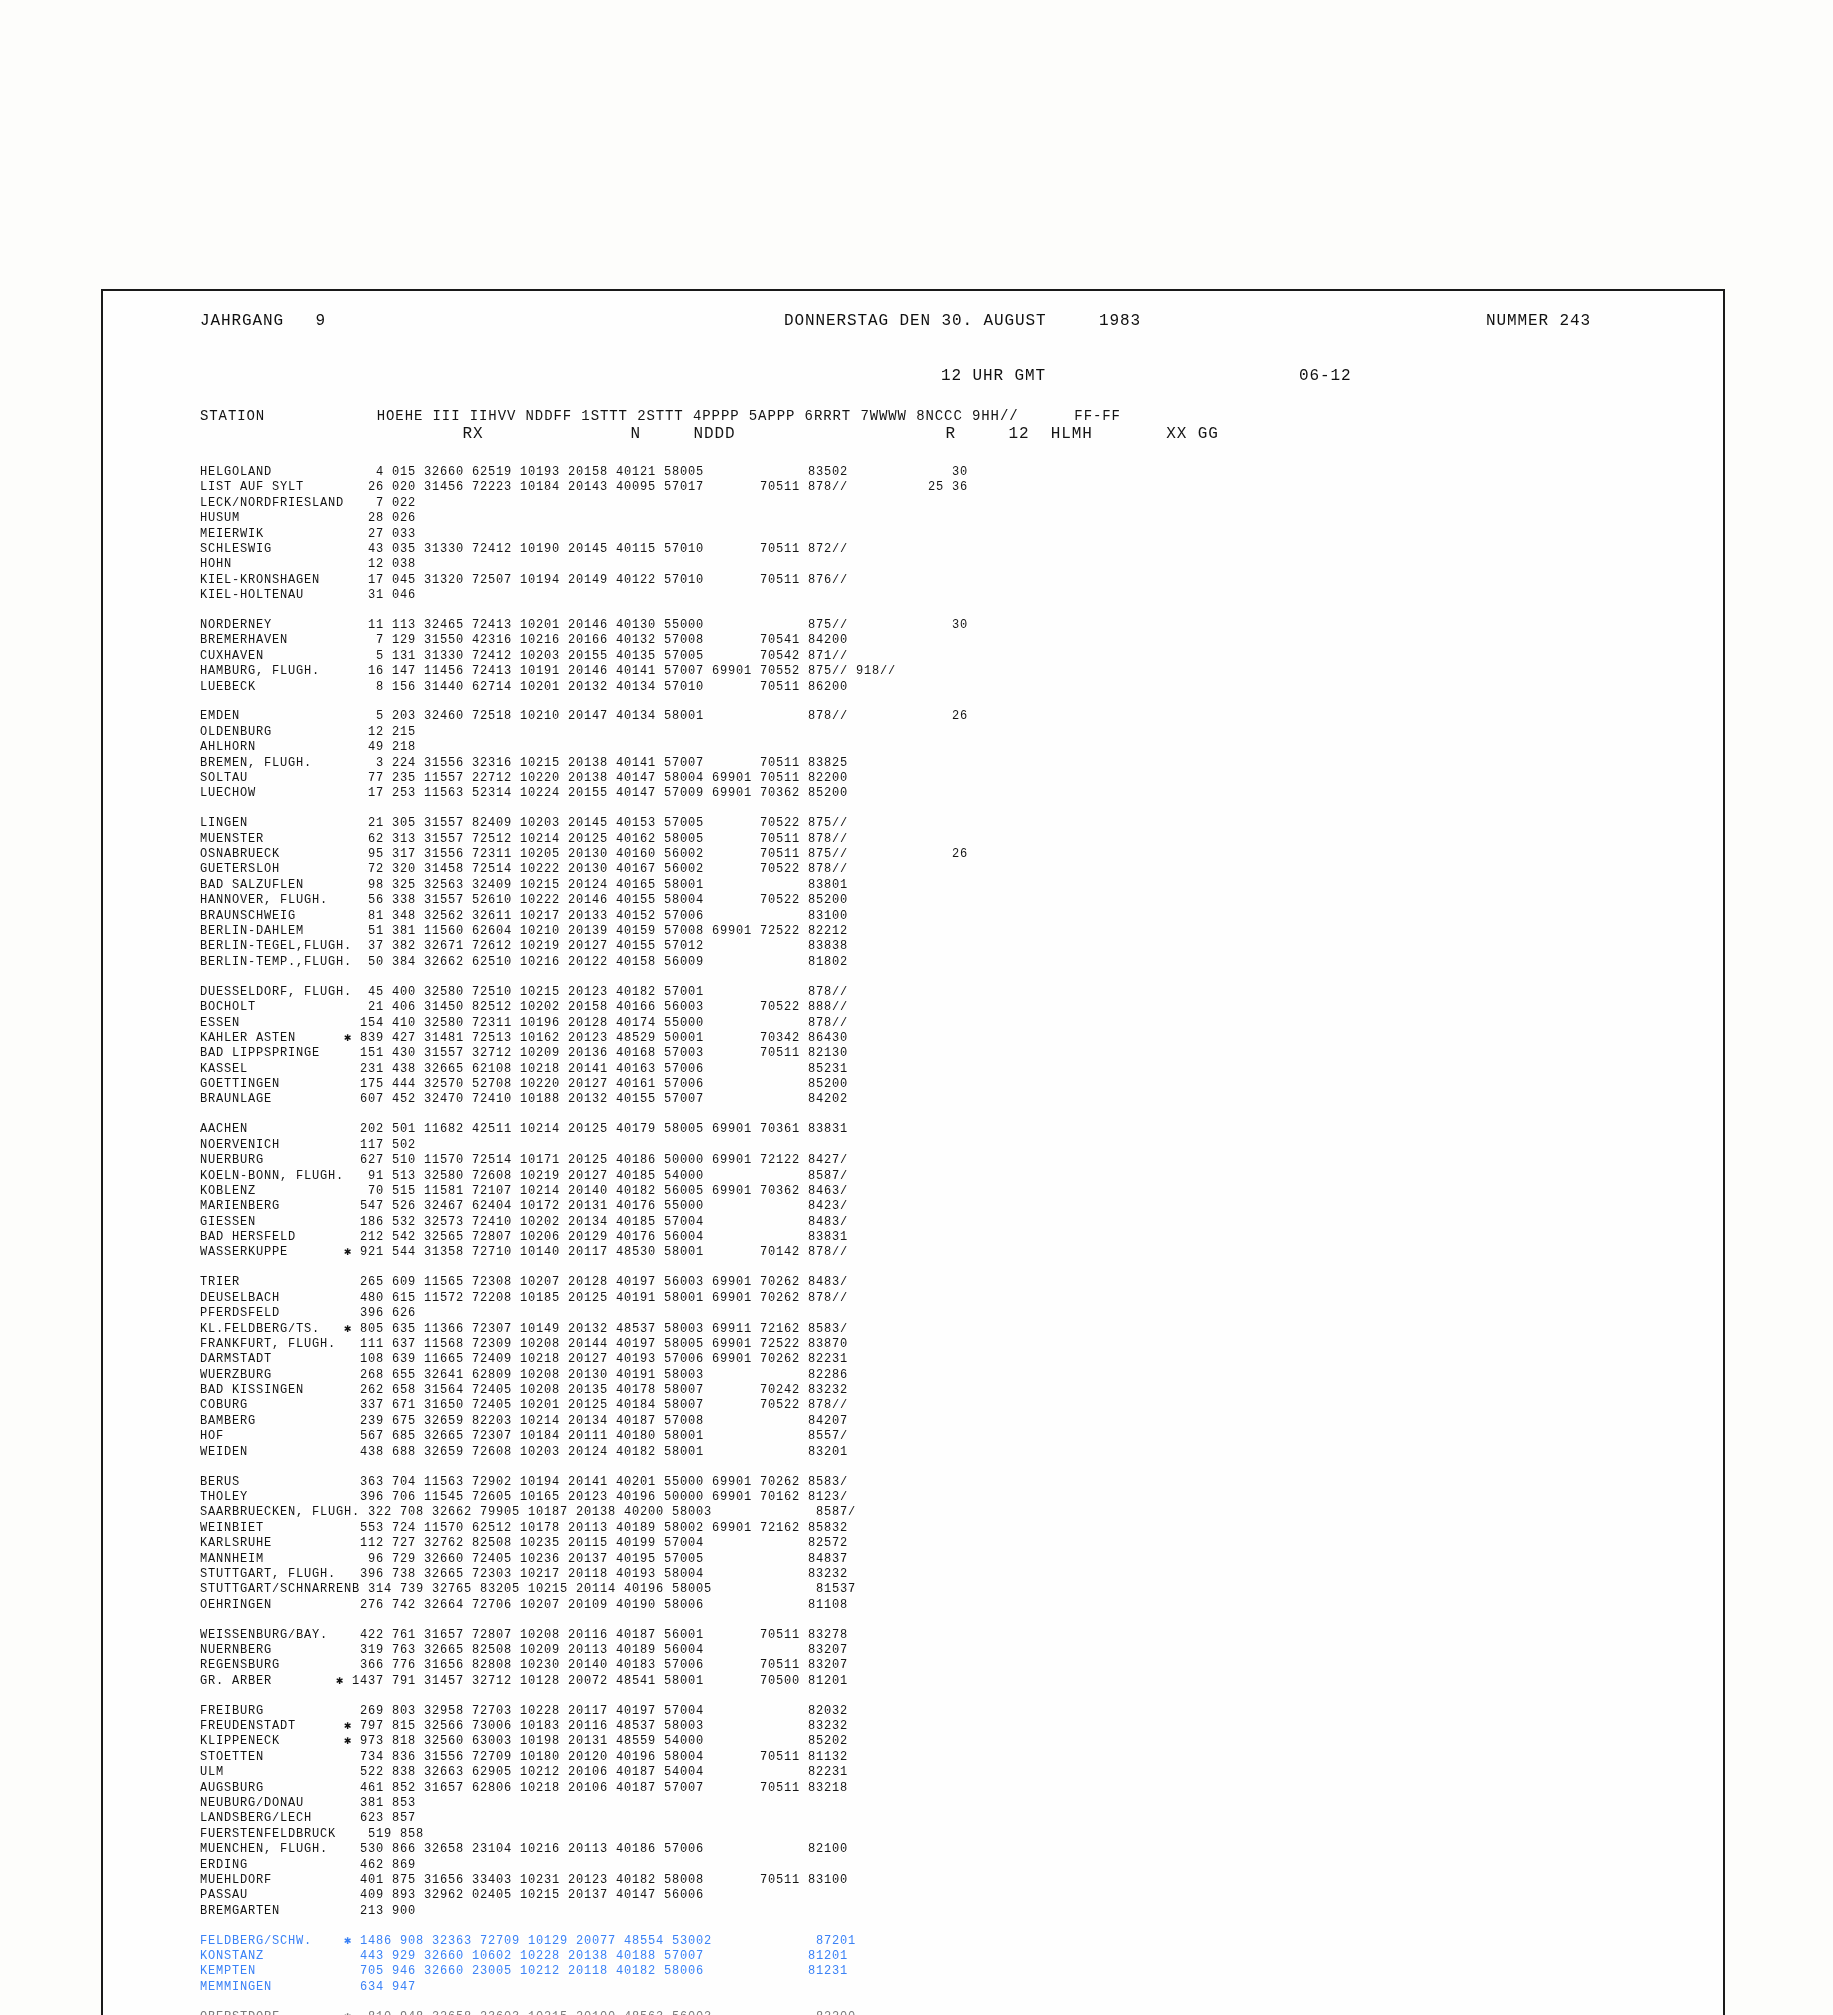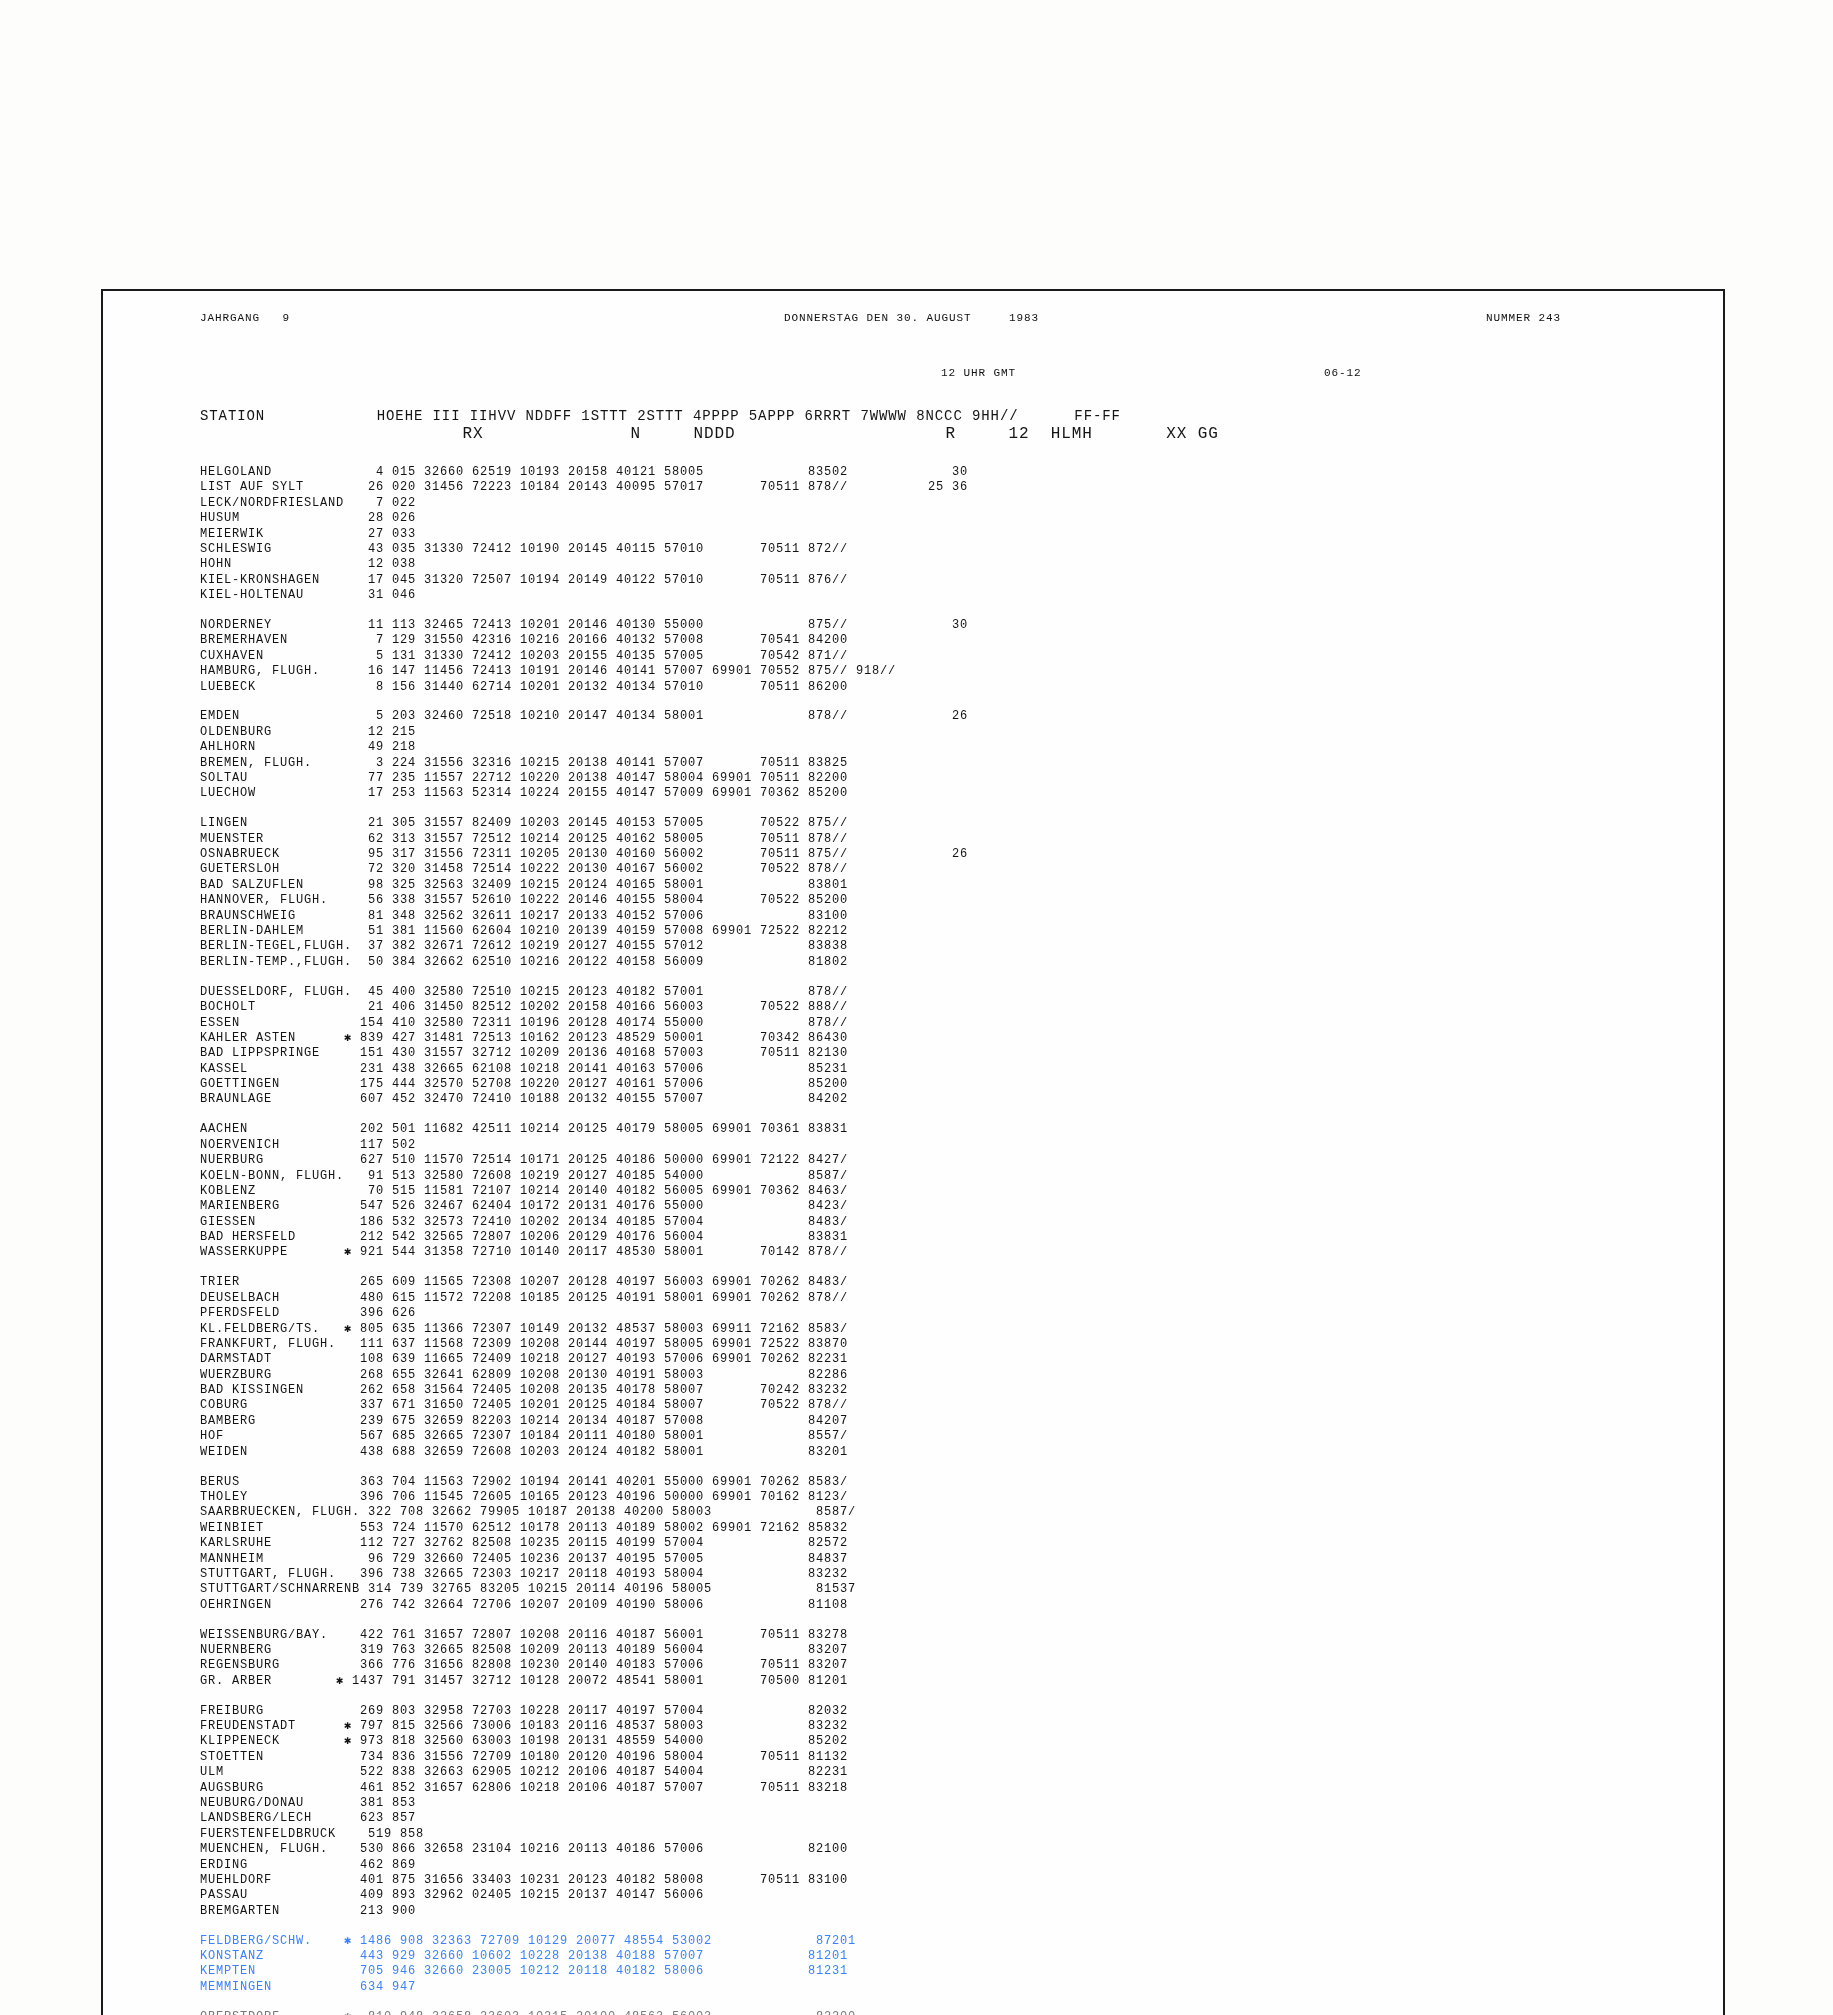--- a/index.html
+++ b/index.html
@@ -36,30 +36,30 @@
     position: absolute;
     left: 0; top: 0;
     width: 100%;
     height: 100%;
   }
 
   
   .hdr {
     position: absolute;
     font-family: "Liberation Mono", monospace;
-    font-size: 11px;
+    font-size: 16px;
     letter-spacing: 0.9px;
     white-space: pre;
     color: #101010;
   }
   .hdr-jahrgang { left: 97px; top: 21px; }
   .hdr-date     { left: 681px; top: 21px; }
   .hdr-nummer   { left: 1383px; top: 21px; }
   .hdr-gmt      { left: 838px; top: 76px; }
-  .hdr-0612     { left: 1221px; top: 76px; }
+  .hdr-0612     { left: 1196px; top: 76px; }
 
   
   .colhdr {
     position: absolute;
     left: 97px;
     top: 117px;
     font-size: 14px;
     letter-spacing: 0.9px;
     white-space: pre;
     line-height: 17.7px;

